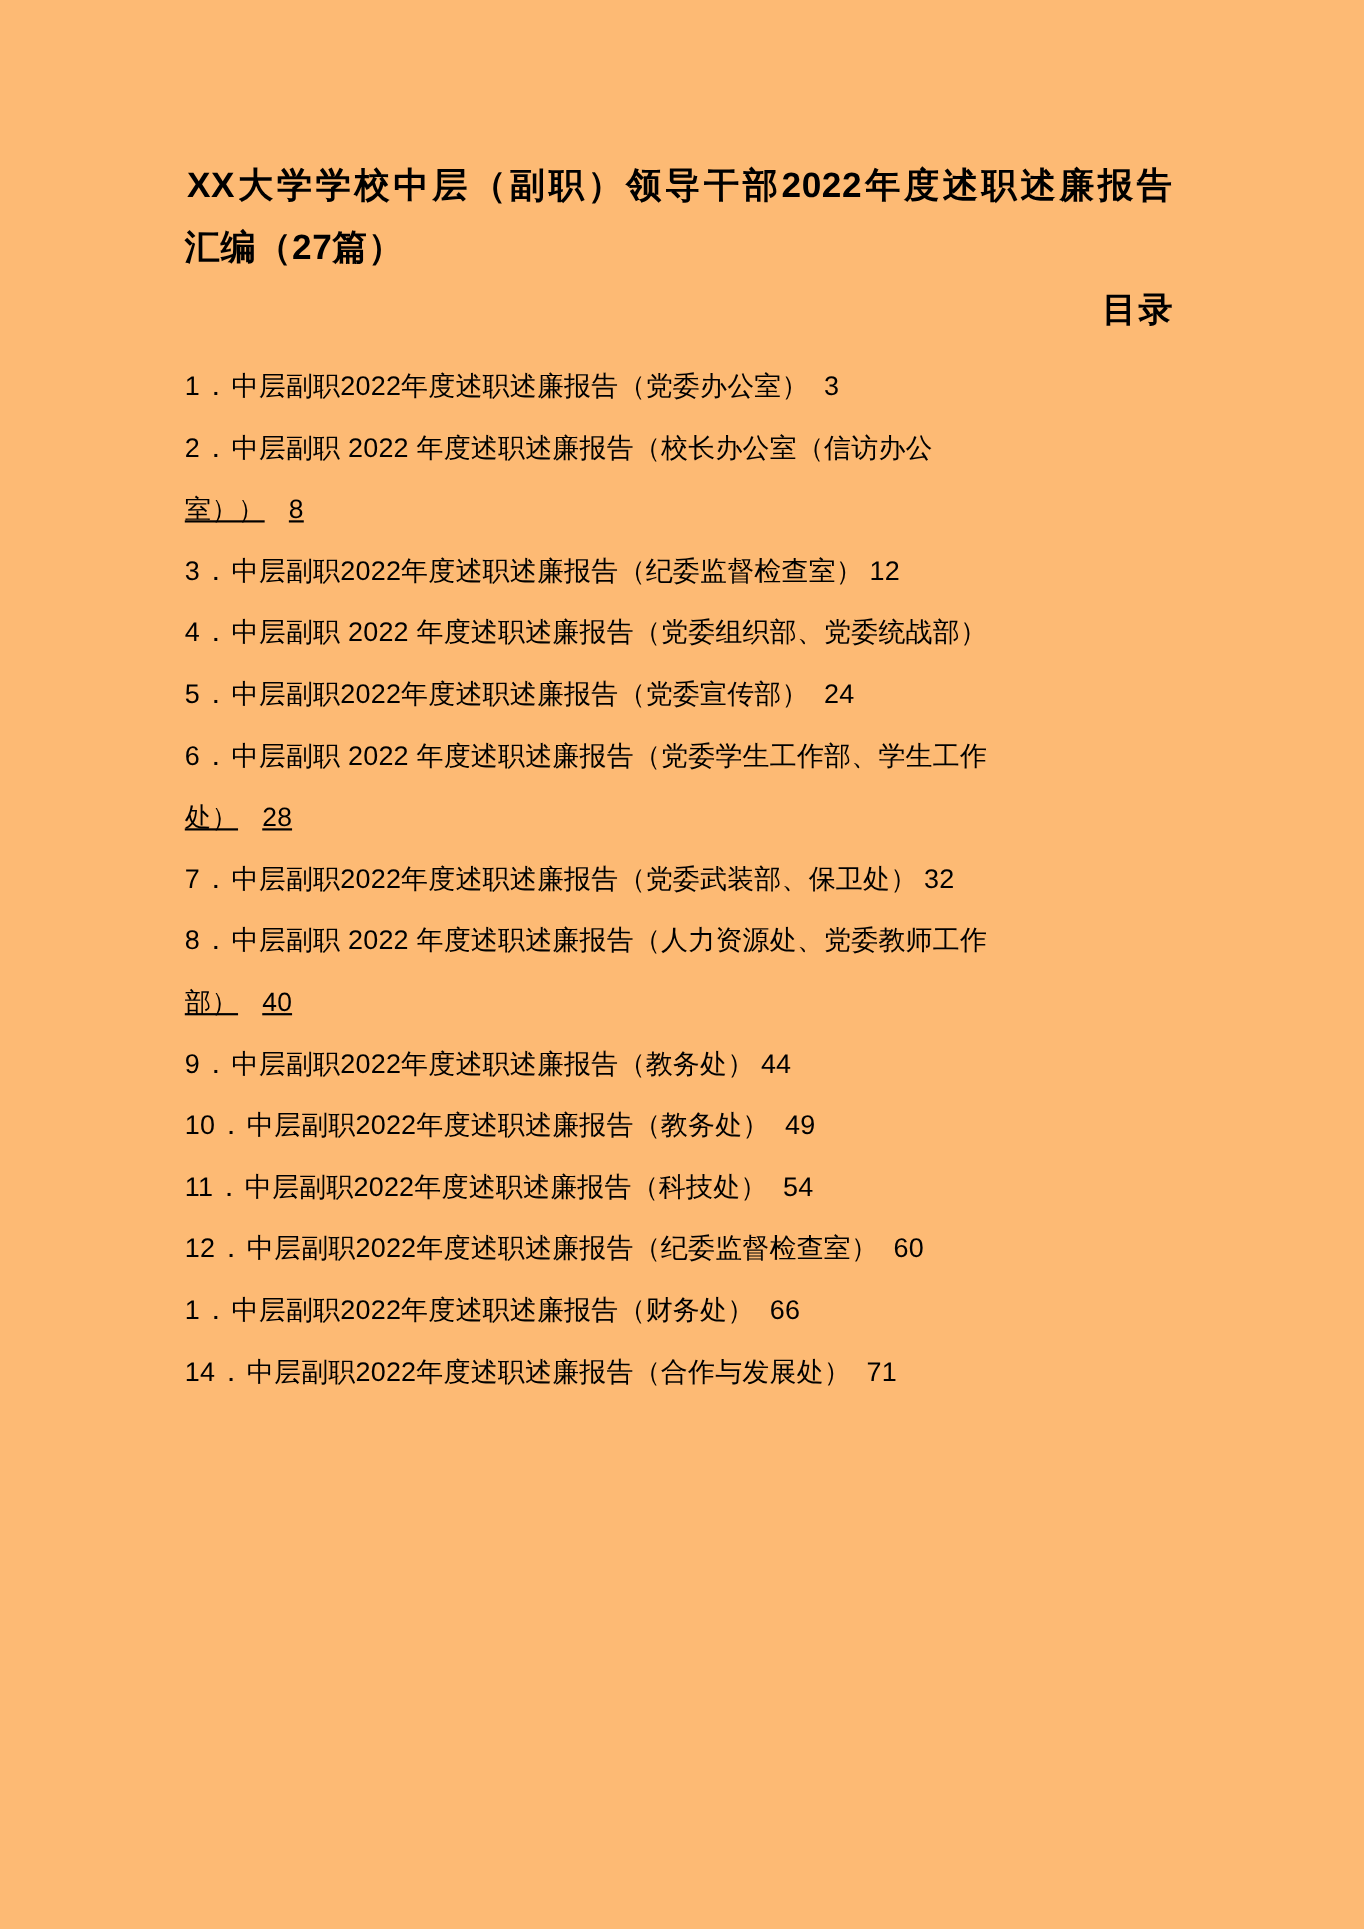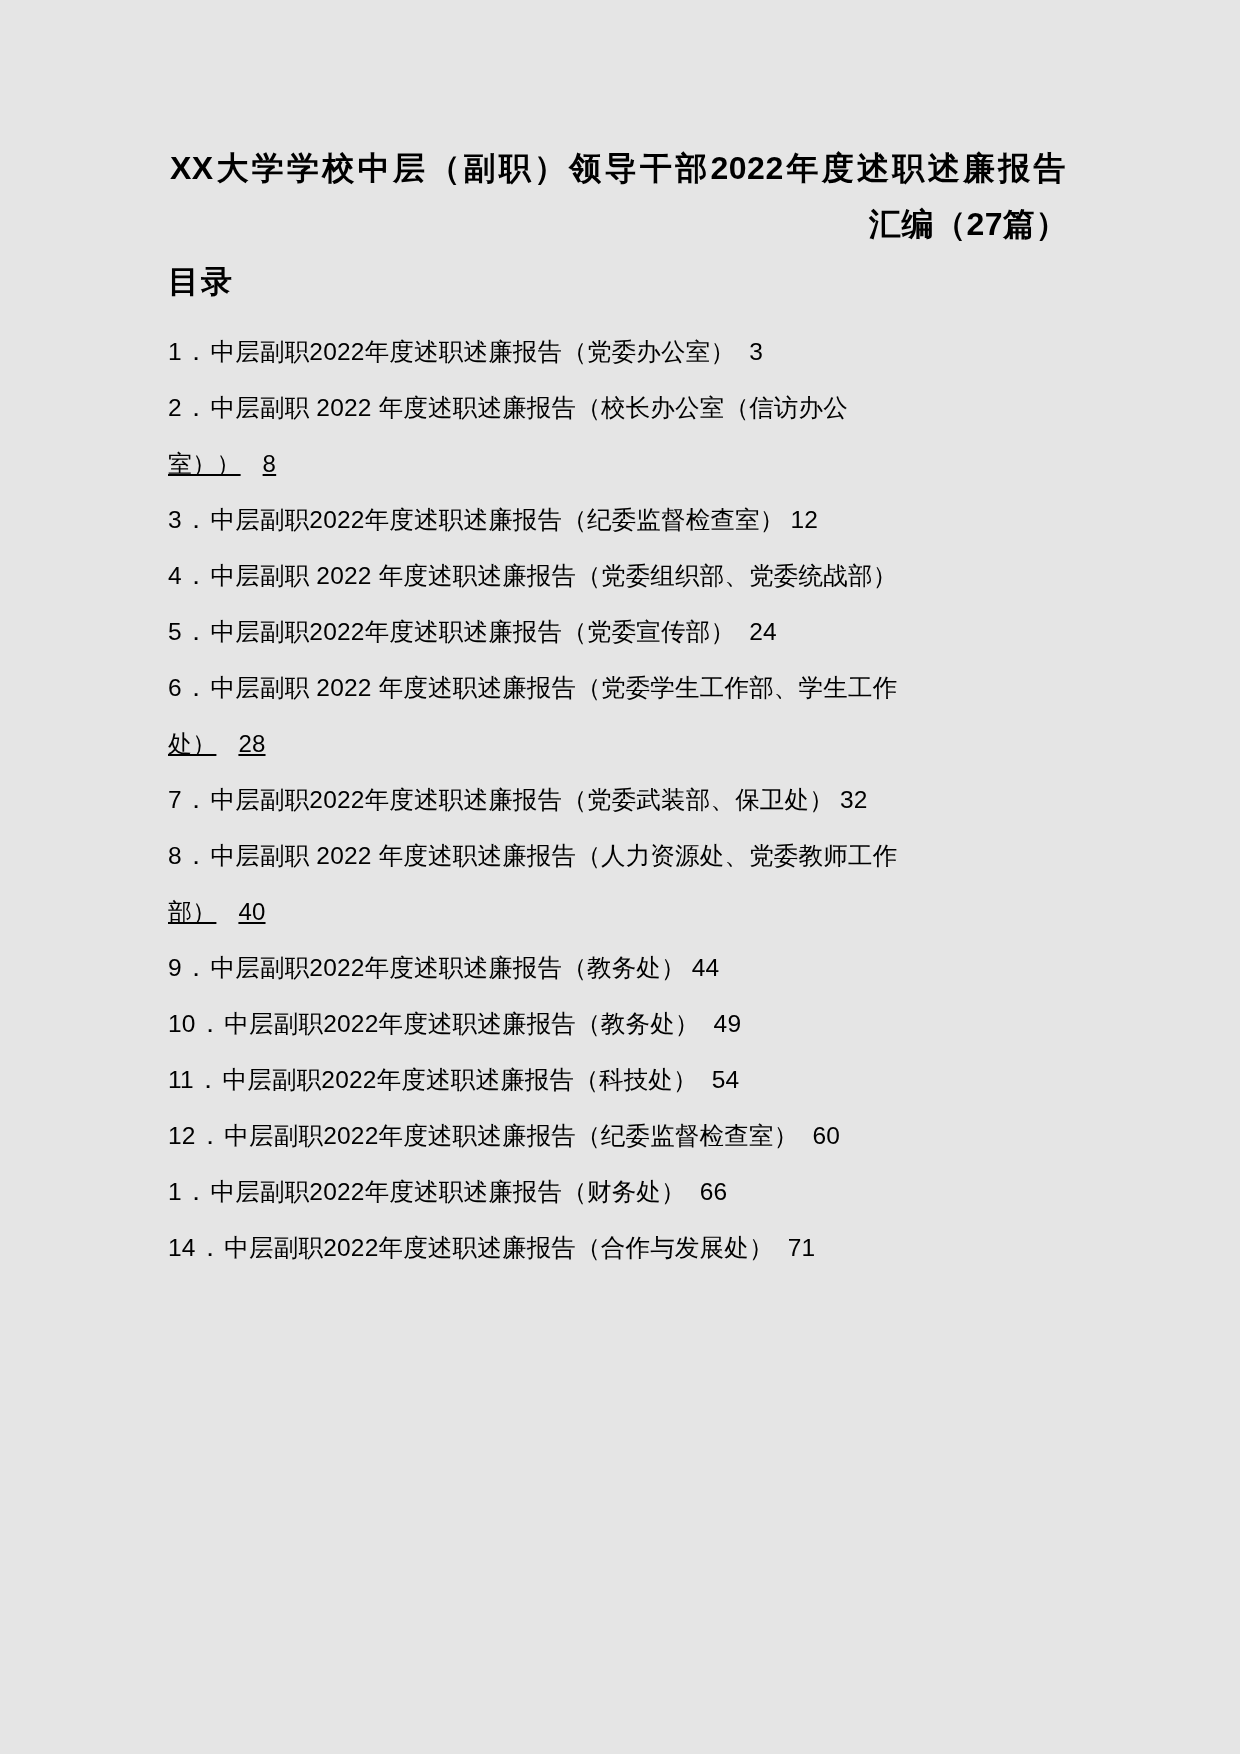--- a/index.html
+++ b/index.html
@@ -4,21 +4,21 @@
 <style>
   html, body {
     margin: 0;
     padding: 0;
     background: #ffffff;
   }
   .page {
     position: relative;
     width: 1240px;
     height: 1754px;
-    background: #e5e5e5;
+    background: #fdba74;
     margin: 0 auto;
     overflow: hidden;
     font-family: "Liberation Sans", "DejaVu Sans", sans-serif;
     color: #000000;
     -webkit-font-smoothing: antialiased;
   }
   .content {
     position: absolute;
     left: 168px;
     top: 140px;
@@ -36,28 +36,28 @@
   }
   .doc-title .tline {
     display: block;
   }
   .doc-title .tline-1 {
     text-align: justify;
     text-align-last: justify;
     padding: 0 2px;
   }
   .doc-title .tline-2 {
-    text-align: right;
+    text-align: left;
   }
 
   
   .toc-heading {
     font-size: 31px;
     font-weight: 700;
-    text-align: left;
+    text-align: right;
     letter-spacing: 2px;
     margin: 10px 0 22px 0;
     line-height: 1.3;
   }
 
   
   .toc-list {
     margin: 0;
     padding: 0;
     list-style: none;

